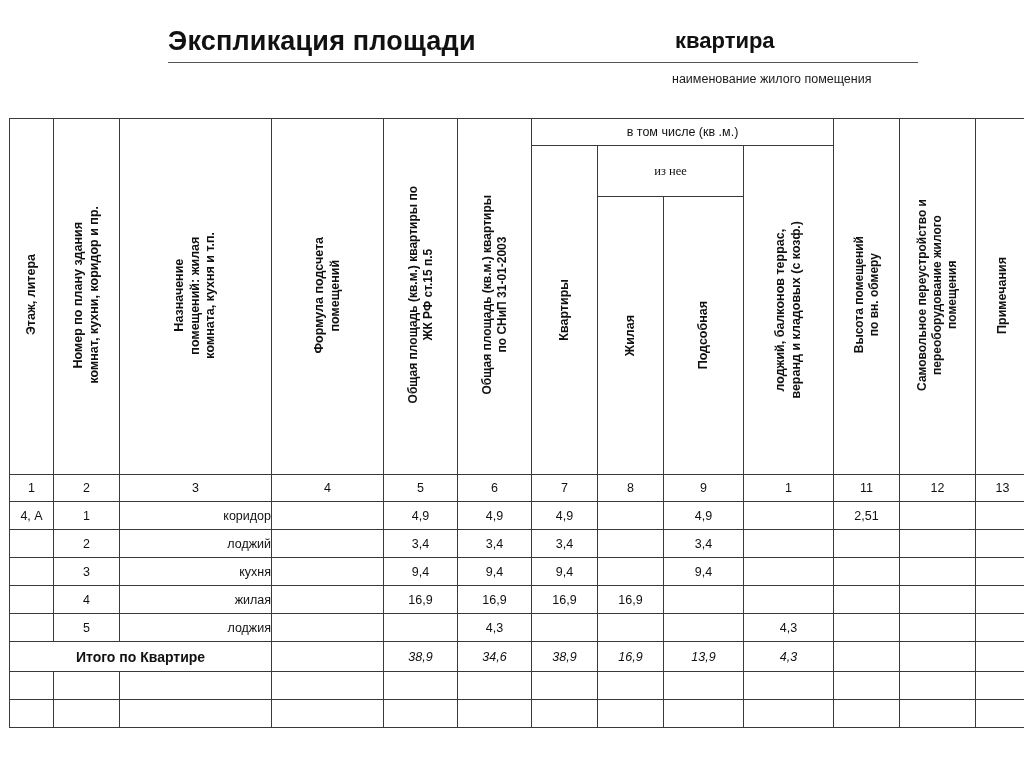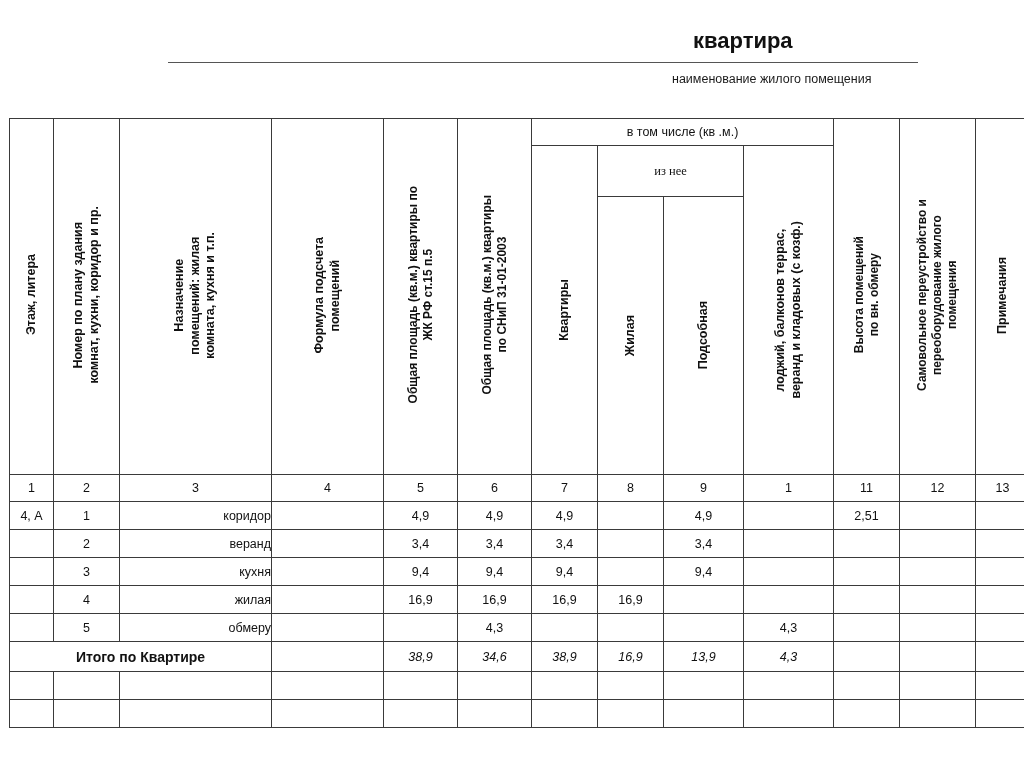--- a/index.html
+++ b/index.html
@@ -33,21 +33,21 @@
   .title-rule {
     position: absolute;
     left: 168px;
     top: 62px;
     width: 512px;
     height: 1px;
     background: #555;
   }
   .premise-name {
     position: absolute;
-    left: 693px;
+    left: 675px;
     top: 28px;
     font-size: 22px;
     font-weight: bold;
     white-space: nowrap;
   }
   .premise-rule {
     position: absolute;
     left: 672px;
     top: 62px;
     width: 246px;
@@ -168,20 +168,21 @@
     font-size: 12.5px;
     line-height: 1.25;
     white-space: pre-line;
     text-align: center;
   }
 </style>
 </head>
 <body>
 
 <div class="header">
+  <div class="doc-title">Экспликация площади</div>
   <div class="title-rule"></div>
   <div class="premise-name">квартира</div>
   <div class="premise-rule"></div>
   <div class="premise-caption">наименование жилого помещения</div>
 </div>
 
 <div class="table-wrap">
   <table class="expl">
     <colgroup>
       <col style="width:44px">
@@ -295,21 +296,21 @@
       <td></td>
       <td>4,9</td>
       <td></td>
       <td>2,51</td>
       <td></td>
       <td></td>
     </tr>
     <tr class="datarow">
       <td></td>
       <td>2</td>
-      <td class="name">веранд</td>
+      <td class="name">лоджий</td>
       <td></td>
       <td>3,4</td>
       <td>3,4</td>
       <td>3,4</td>
       <td></td>
       <td>3,4</td>
       <td></td>
       <td></td>
       <td></td>
       <td></td>
@@ -340,21 +341,21 @@
       <td>16,9</td>
       <td></td>
       <td></td>
       <td></td>
       <td></td>
       <td></td>
     </tr>
     <tr class="datarow">
       <td></td>
       <td>5</td>
-      <td class="name">обмеру</td>
+      <td class="name">лоджия</td>
       <td></td>
       <td></td>
       <td>4,3</td>
       <td></td>
       <td></td>
       <td></td>
       <td>4,3</td>
       <td></td>
       <td></td>
       <td></td>

